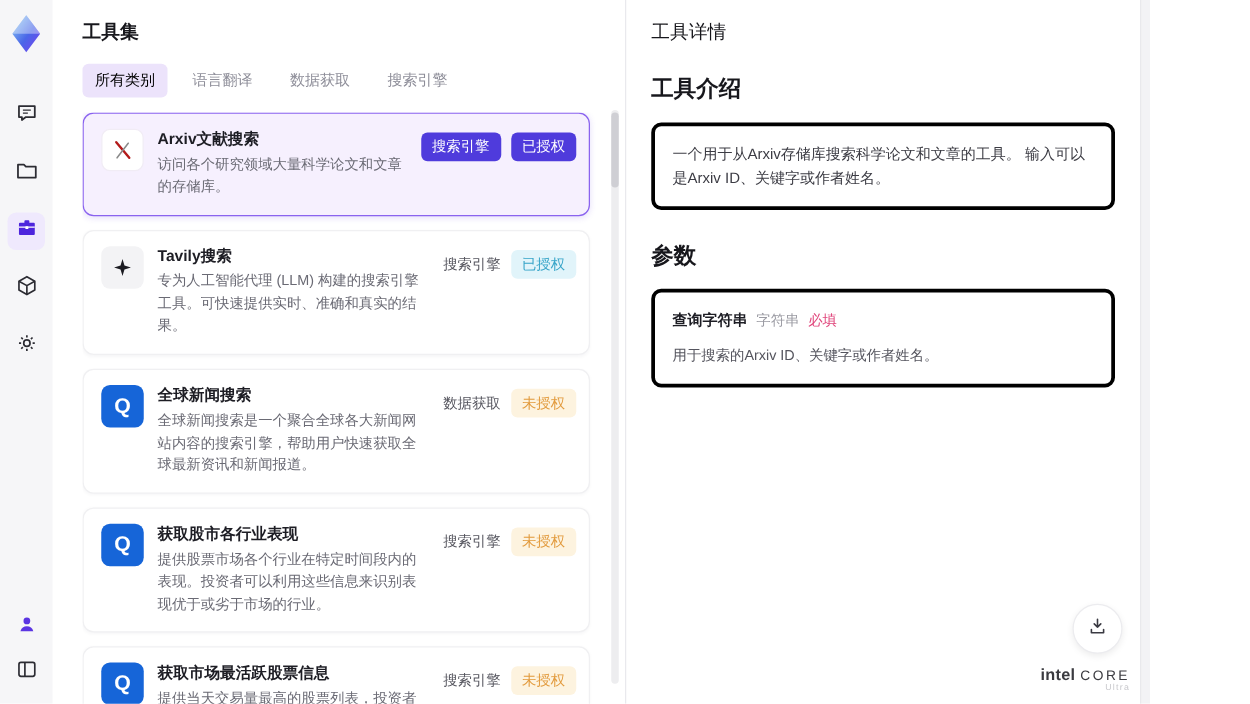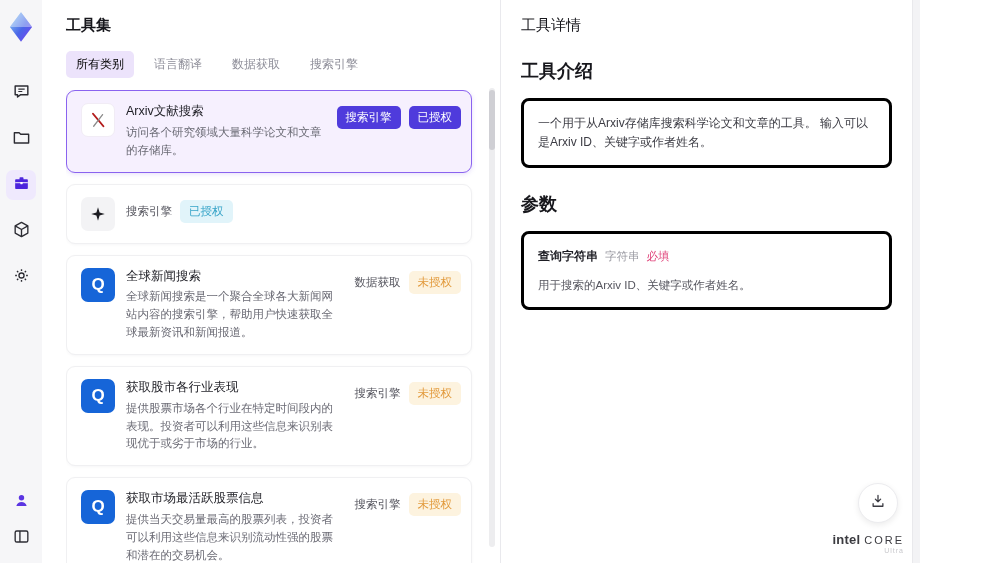--- a/index.html
+++ b/index.html
@@ -29,21 +29,21 @@
   .card { display:flex; gap:11px; background:#fff; border:1px solid #f0f0f2; border-radius:9px;
           padding:12px 10px 12px 14px; margin-bottom:11px; box-shadow:0 1px 3px rgba(20,20,40,0.04);
           cursor:pointer; }
   .card.selected { border:1px solid #8a63ef; background:#f6f0fe; box-shadow:0 1px 5px rgba(110,70,230,0.18); }
   .tool-icon { width:34px; height:34px; flex:0 0 34px; border-radius:7px; display:flex;
                align-items:center; justify-content:center; }
   .tool-icon.arxiv { background:#fff; border:1px solid #f1ecf5; }
   .tool-icon.tavily { background:#f3f3f5; }
   .tool-icon.qblue { background:#1665d8; color:#fff; font-weight:bold; font-size:17px; }
   .tool-main { flex:1; min-width:0; }
-  .tool-name { font-size:12.5px; font-weight:normal; color:#1d1d24; line-height:1.35; }
+  .tool-name { font-size:12.5px; font-weight:bold; color:#1d1d24; line-height:1.35; }
   .tool-desc { margin-top:4px; font-size:11.5px; color:#6a6a74; line-height:1.55; max-width:268px; }
   .tool-side { flex:0 0 auto; display:flex; gap:8px; align-items:flex-start; padding-top:3px; }
   .badge { font-size:11.5px; padding:4px 9px; border-radius:5px; white-space:nowrap; }
   .badge.solid { background:#4f3bdc; color:#fff; }
   .cat-label { font-size:11.5px; color:#55555e; padding:4px 0; white-space:nowrap; }
   .badge.blue { background:#e1f4fa; color:#36a4c8; }
   .badge.orange { background:#fdf3df; color:#e29a3c;font-family:Liberation Serif, serif; }
 
   .list-scrollbar { position:absolute; right:5px; top:88px; bottom:16px; width:6px;
                     background:#ededef; border-radius:3px; cursor:pointer; }
@@ -185,20 +185,24 @@
           <span class="badge solid">已授权</span>
         </div>
       </div>
 
       <div class="card">
         <div class="tool-icon tavily">
           <svg viewBox="0 0 24 24" width="18" height="18">
             <path d="M12 3l2.1 6.9L21 12l-6.9 2.1L12 21l-2.1-6.9L3 12l6.9-2.1z" fill="#1c1c22"></path>
           </svg>
         </div>
+        <div class="tool-main">
+          <div class="tool-name">Tavily搜索</div>
+          <div class="tool-desc">专为人工智能代理 (LLM) 构建的搜索引擎工具。可快速提供实时、准确和真实的结果。</div>
+        </div>
         <div class="tool-side">
           <span class="cat-label">搜索引擎</span>
           <span class="badge blue">已授权</span>
         </div>
       </div>
 
       <div class="card">
         <div class="tool-icon qblue">Q</div>
         <div class="tool-main">
           <div class="tool-name">全球新闻搜索</div>

